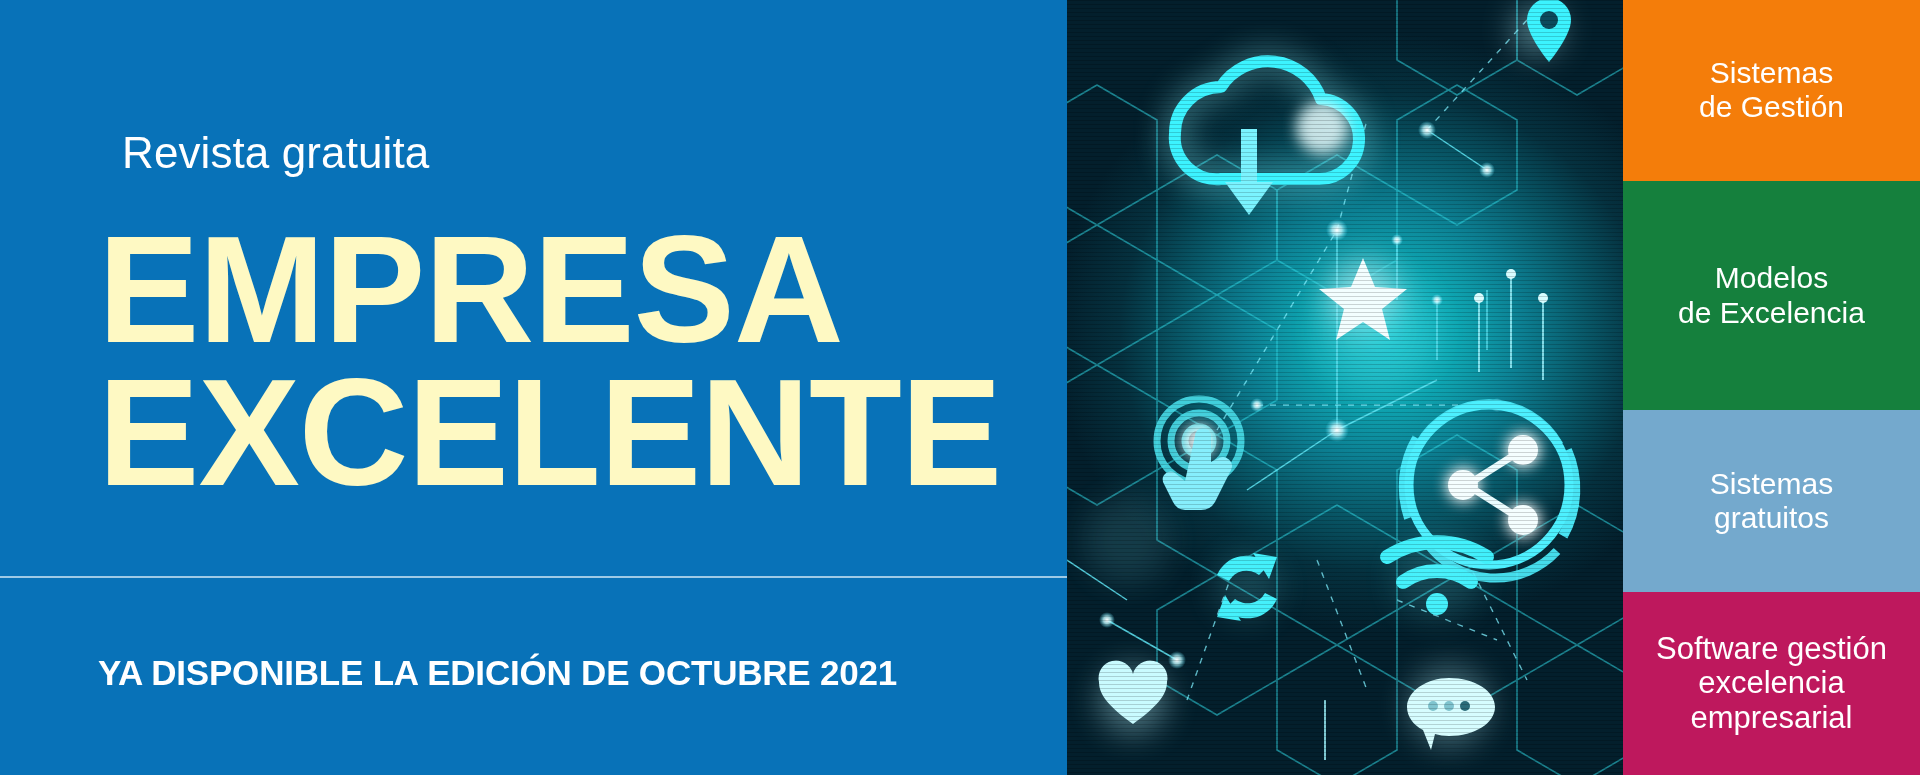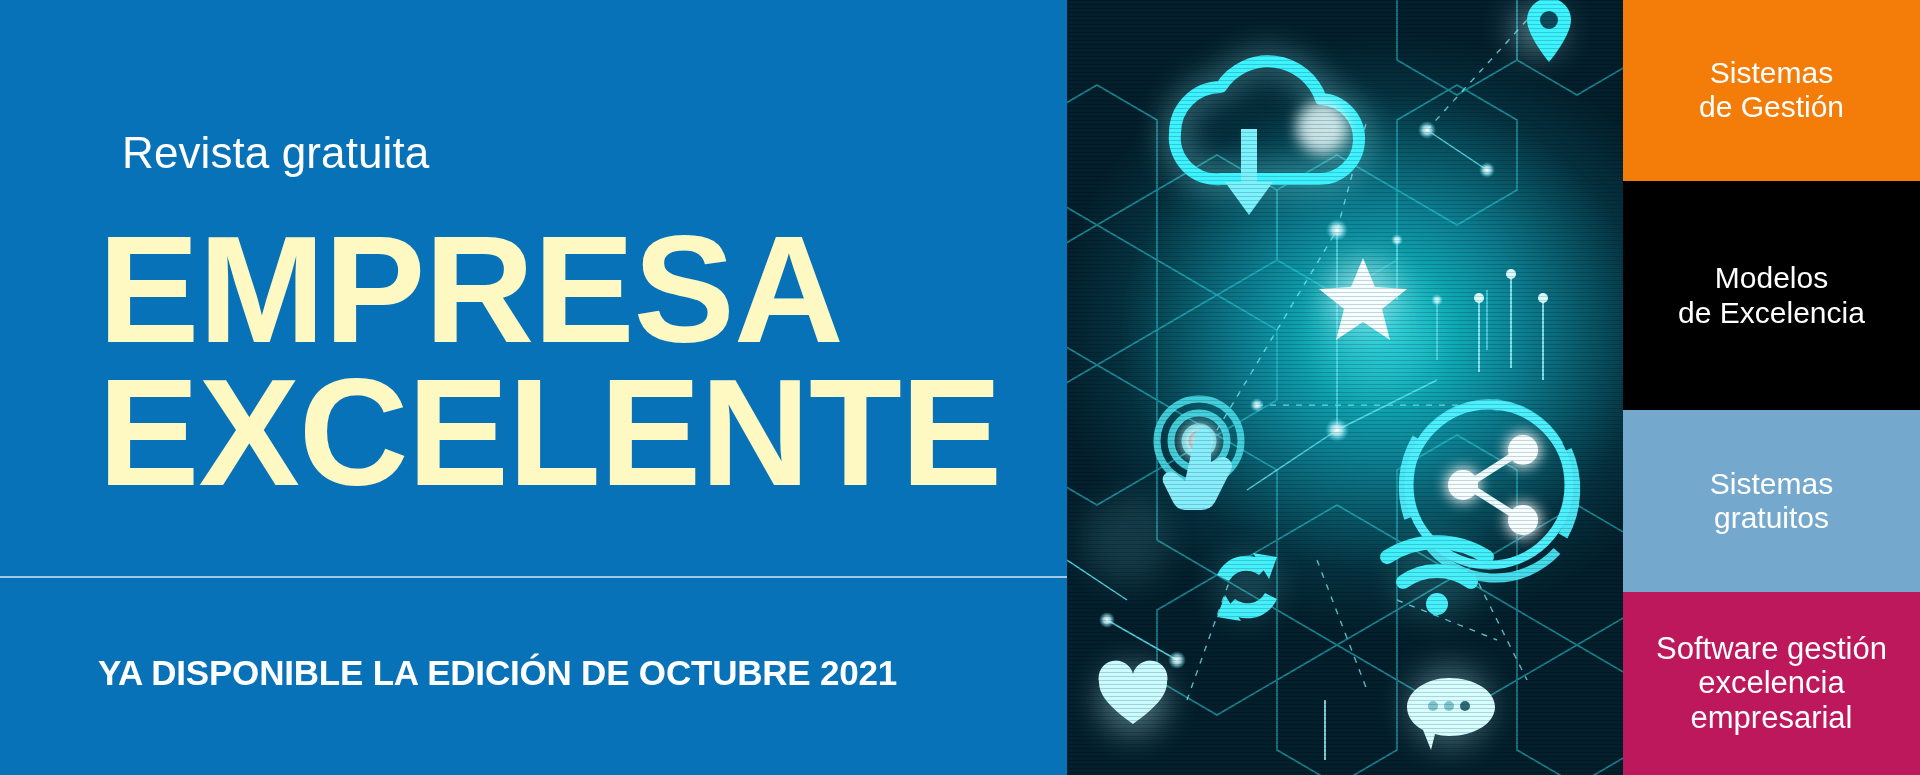--- a/index.html
+++ b/index.html
@@ -96,21 +96,21 @@
     justify-content:center;
     text-align:center;
     color:#ffffff;
     font-size:30px;
     font-weight:400;
     line-height:1.14;
     padding:4px 10px;
     white-space:pre-line;
   }
   .cat-tile.t0 { background:#f47d0a; height:193px; }
-  .cat-tile.t1 { background:#000000; height:245px; }
+  .cat-tile.t1 { background:#15803d; height:245px; }
   .cat-tile.t2 { background:#74a9cd; height:194px; }
   .cat-tile.t3 { background:#be185d; height:195px; font-size:31px; line-height:1.12; }
 </style>
 </head>
 <body>
 
 <div id="banner">
 
   <section class="promo-panel">
     <div class="promo-kicker">Revista gratuita</div>

